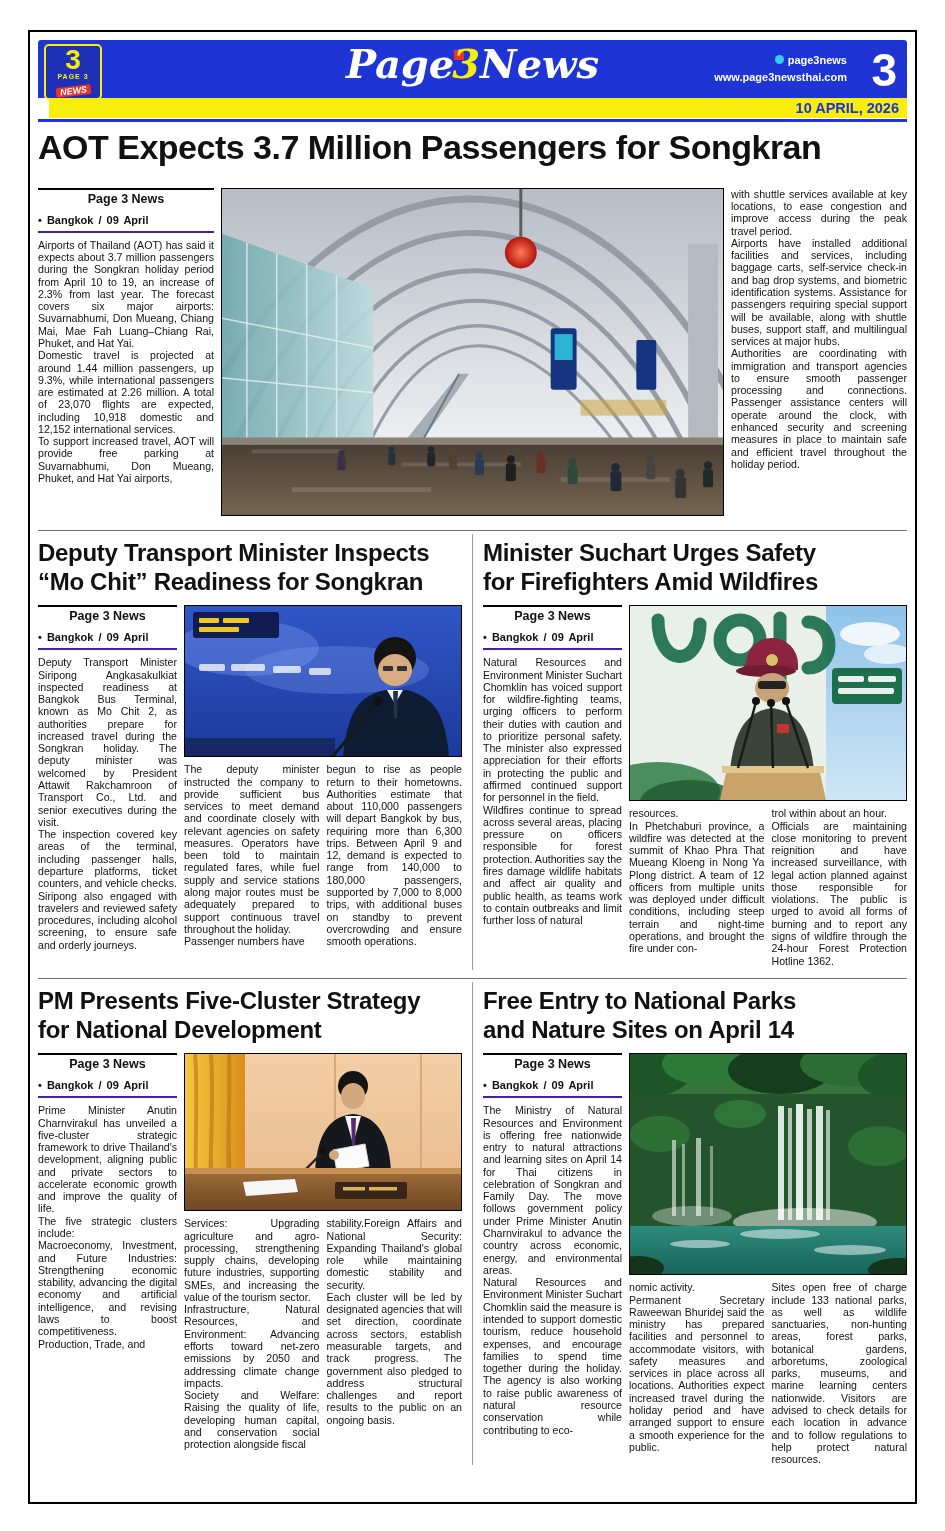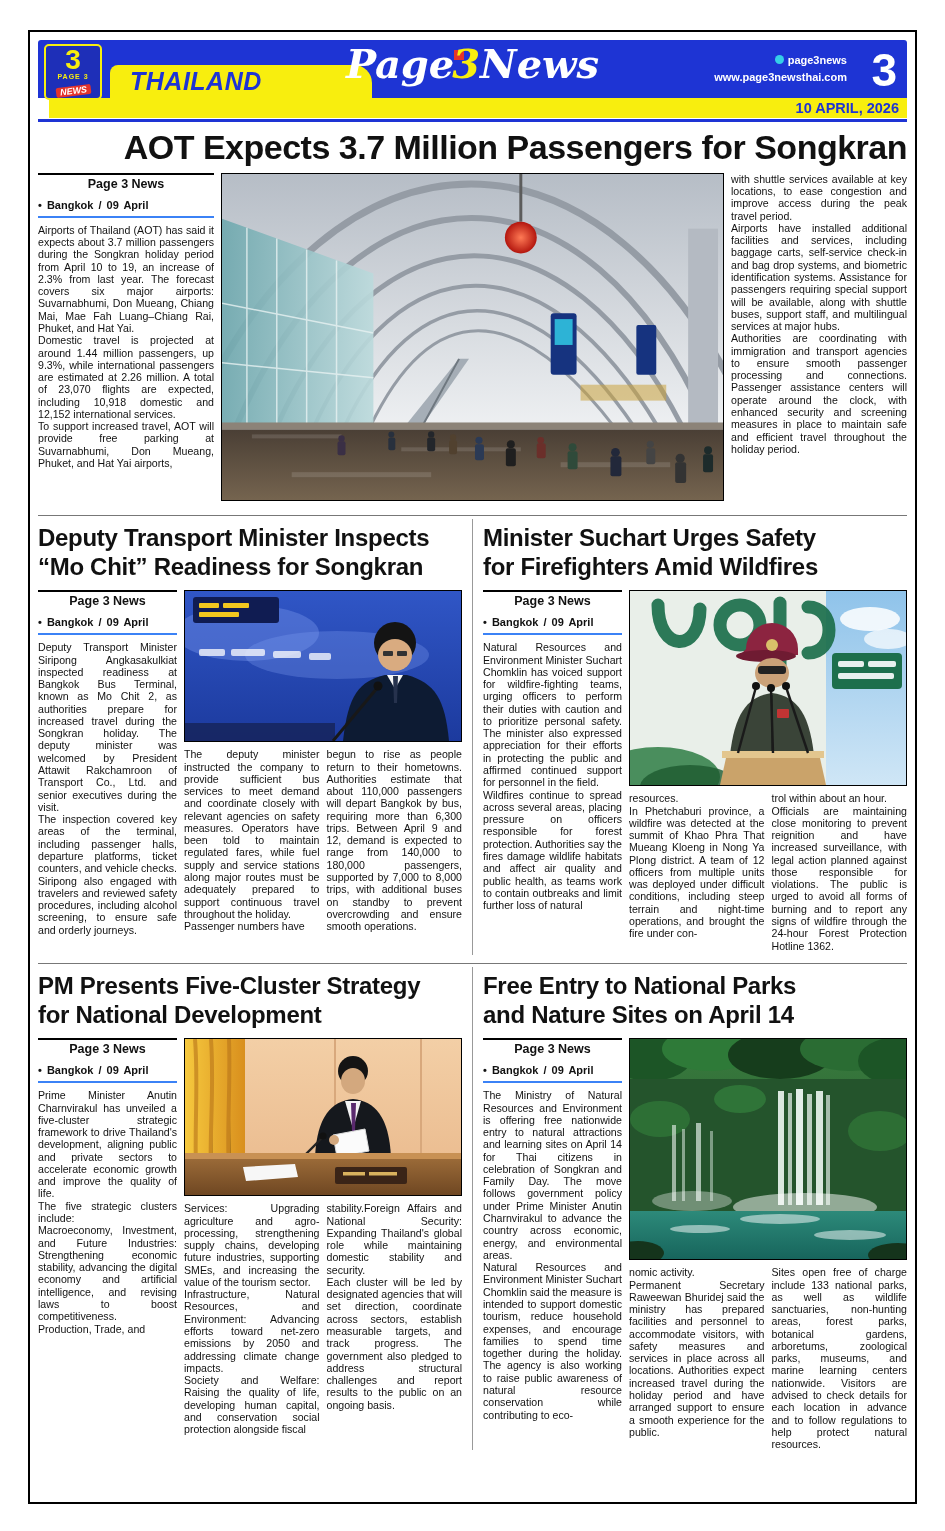--- a/index.html
+++ b/index.html
@@ -28,25 +28,25 @@
           vertical-align:18px;}
   .mh-right{position:absolute;right:60px;top:12px;text-align:right;color:#fff;font-size:11px;
             font-weight:bold;line-height:1.55;z-index:2;}
   .dot{display:inline-block;width:9px;height:9px;border-radius:50%;background:#35cfe8;margin-right:4px;}
   .mh-num{position:absolute;right:10px;top:2px;color:#fff;font-size:46px;font-weight:bold;line-height:56px;z-index:2;}
   .date-strip{height:20px;background:#f8ee0e;display:flex;justify-content:flex-end;align-items:center;
               padding-right:8px;font-weight:bold;font-size:14.5px;color:#1e34d4;margin-left:11px;}
   .blue-rule{height:3px;background:#1e34d4;margin-top:1px;}
 
   
-  .lead-head{font-size:34px;font-weight:bold;text-align:right;margin:8px 0 7px;letter-spacing:-.5px;line-height:1.05;}
+  .lead-head{font-size:34px;font-weight:bold;text-align:left;margin:8px 0 22px;letter-spacing:-.5px;line-height:1.05;}
   .lead-row{display:flex;gap:7px;min-height:334px;}
   .col-narrow{width:176px;flex:0 0 auto;}
   .lead-photo{width:503px;height:328px;border:1px solid #000;flex:0 0 auto;box-sizing:border-box;overflow:hidden;}
-  .byline{border-top:2px solid #000;border-bottom:2px solid #3b82f6;padding:2px 0 5px;margin-bottom:6px;}
+  .byline{border-top:2px solid #000;border-bottom:2px solid #4c1d95;padding:2px 0 5px;margin-bottom:6px;}
   .by-src{text-align:center;font-weight:bold;font-size:12.5px;}
   .by-dl{font-weight:bold;font-size:11px;margin-top:8px;word-spacing:2px;}
   .body-text p{margin:0;text-align:justify;font-size:10.6px;line-height:1.16;}
   .sec-rule{border:none;border-top:1px solid #777;margin:8px 0 3px;}
   .row2{display:flex;align-items:stretch;}
   .vdiv{width:1px;background:#999;margin:0 10px;flex:0 0 auto;}
   .story{width:424px;flex:0 0 auto;}
   .story-head{font-size:24px;font-weight:bold;line-height:1.22;margin:4px 0 9px;letter-spacing:-.3px;}
   .story-body{display:flex;gap:7px;}
   .sc1{width:139px;flex:0 0 auto;}
@@ -63,21 +63,20 @@
 <div class="page">
 <div class="sheet">
 
   <header class="mast">
     <div class="mast-bar">
       <div class="logo">
         <div class="logo-num">3</div>
         <div class="logo-page">PAGE 3</div>
         <div class="logo-news">NEWS</div>
       </div>
-      <div class="thailand">THAILAND</div>
       <div class="brand"><span>Page</span><span class="red-sq"></span><span class="n3">3</span><span>News</span></div>
       <div class="mh-right">
         <div><span class="dot"></span><span>page3news</span></div>
         <div>www.page3newsthai.com</div>
       </div>
       <div class="mh-num">3</div>
     </div>
     <div class="date-strip">
       <span>10 APRIL, 2026</span>
     </div>

